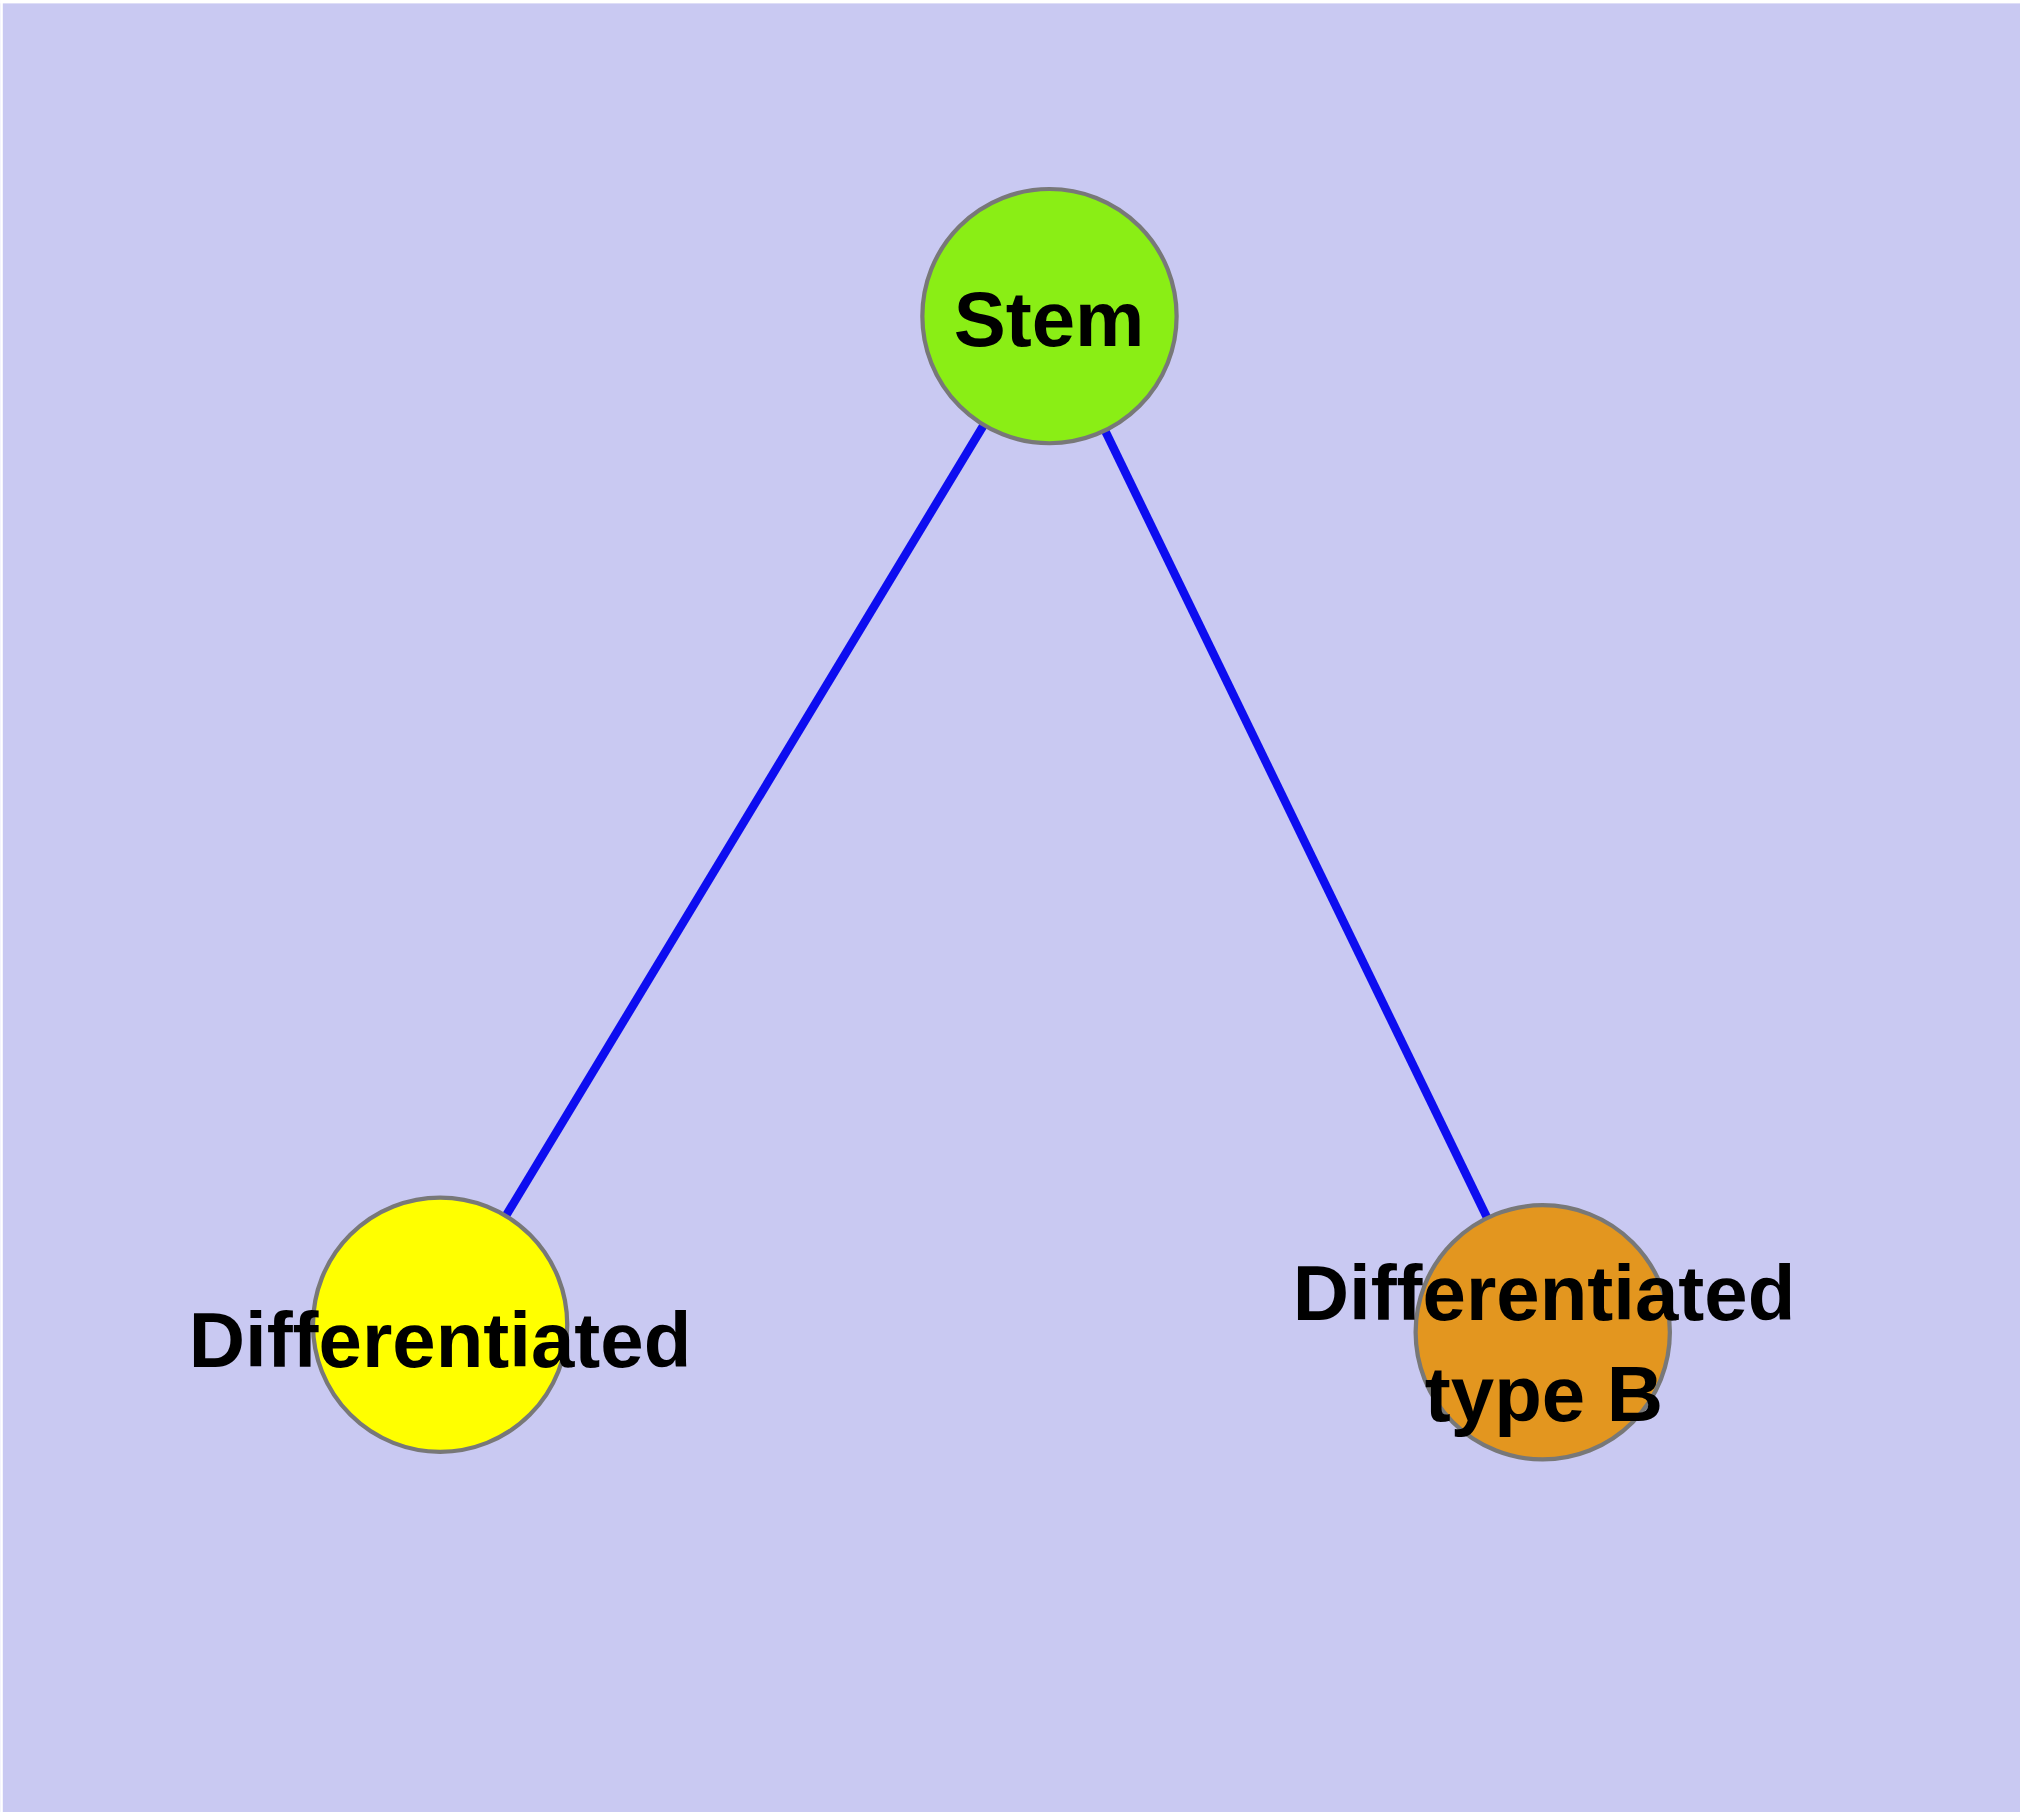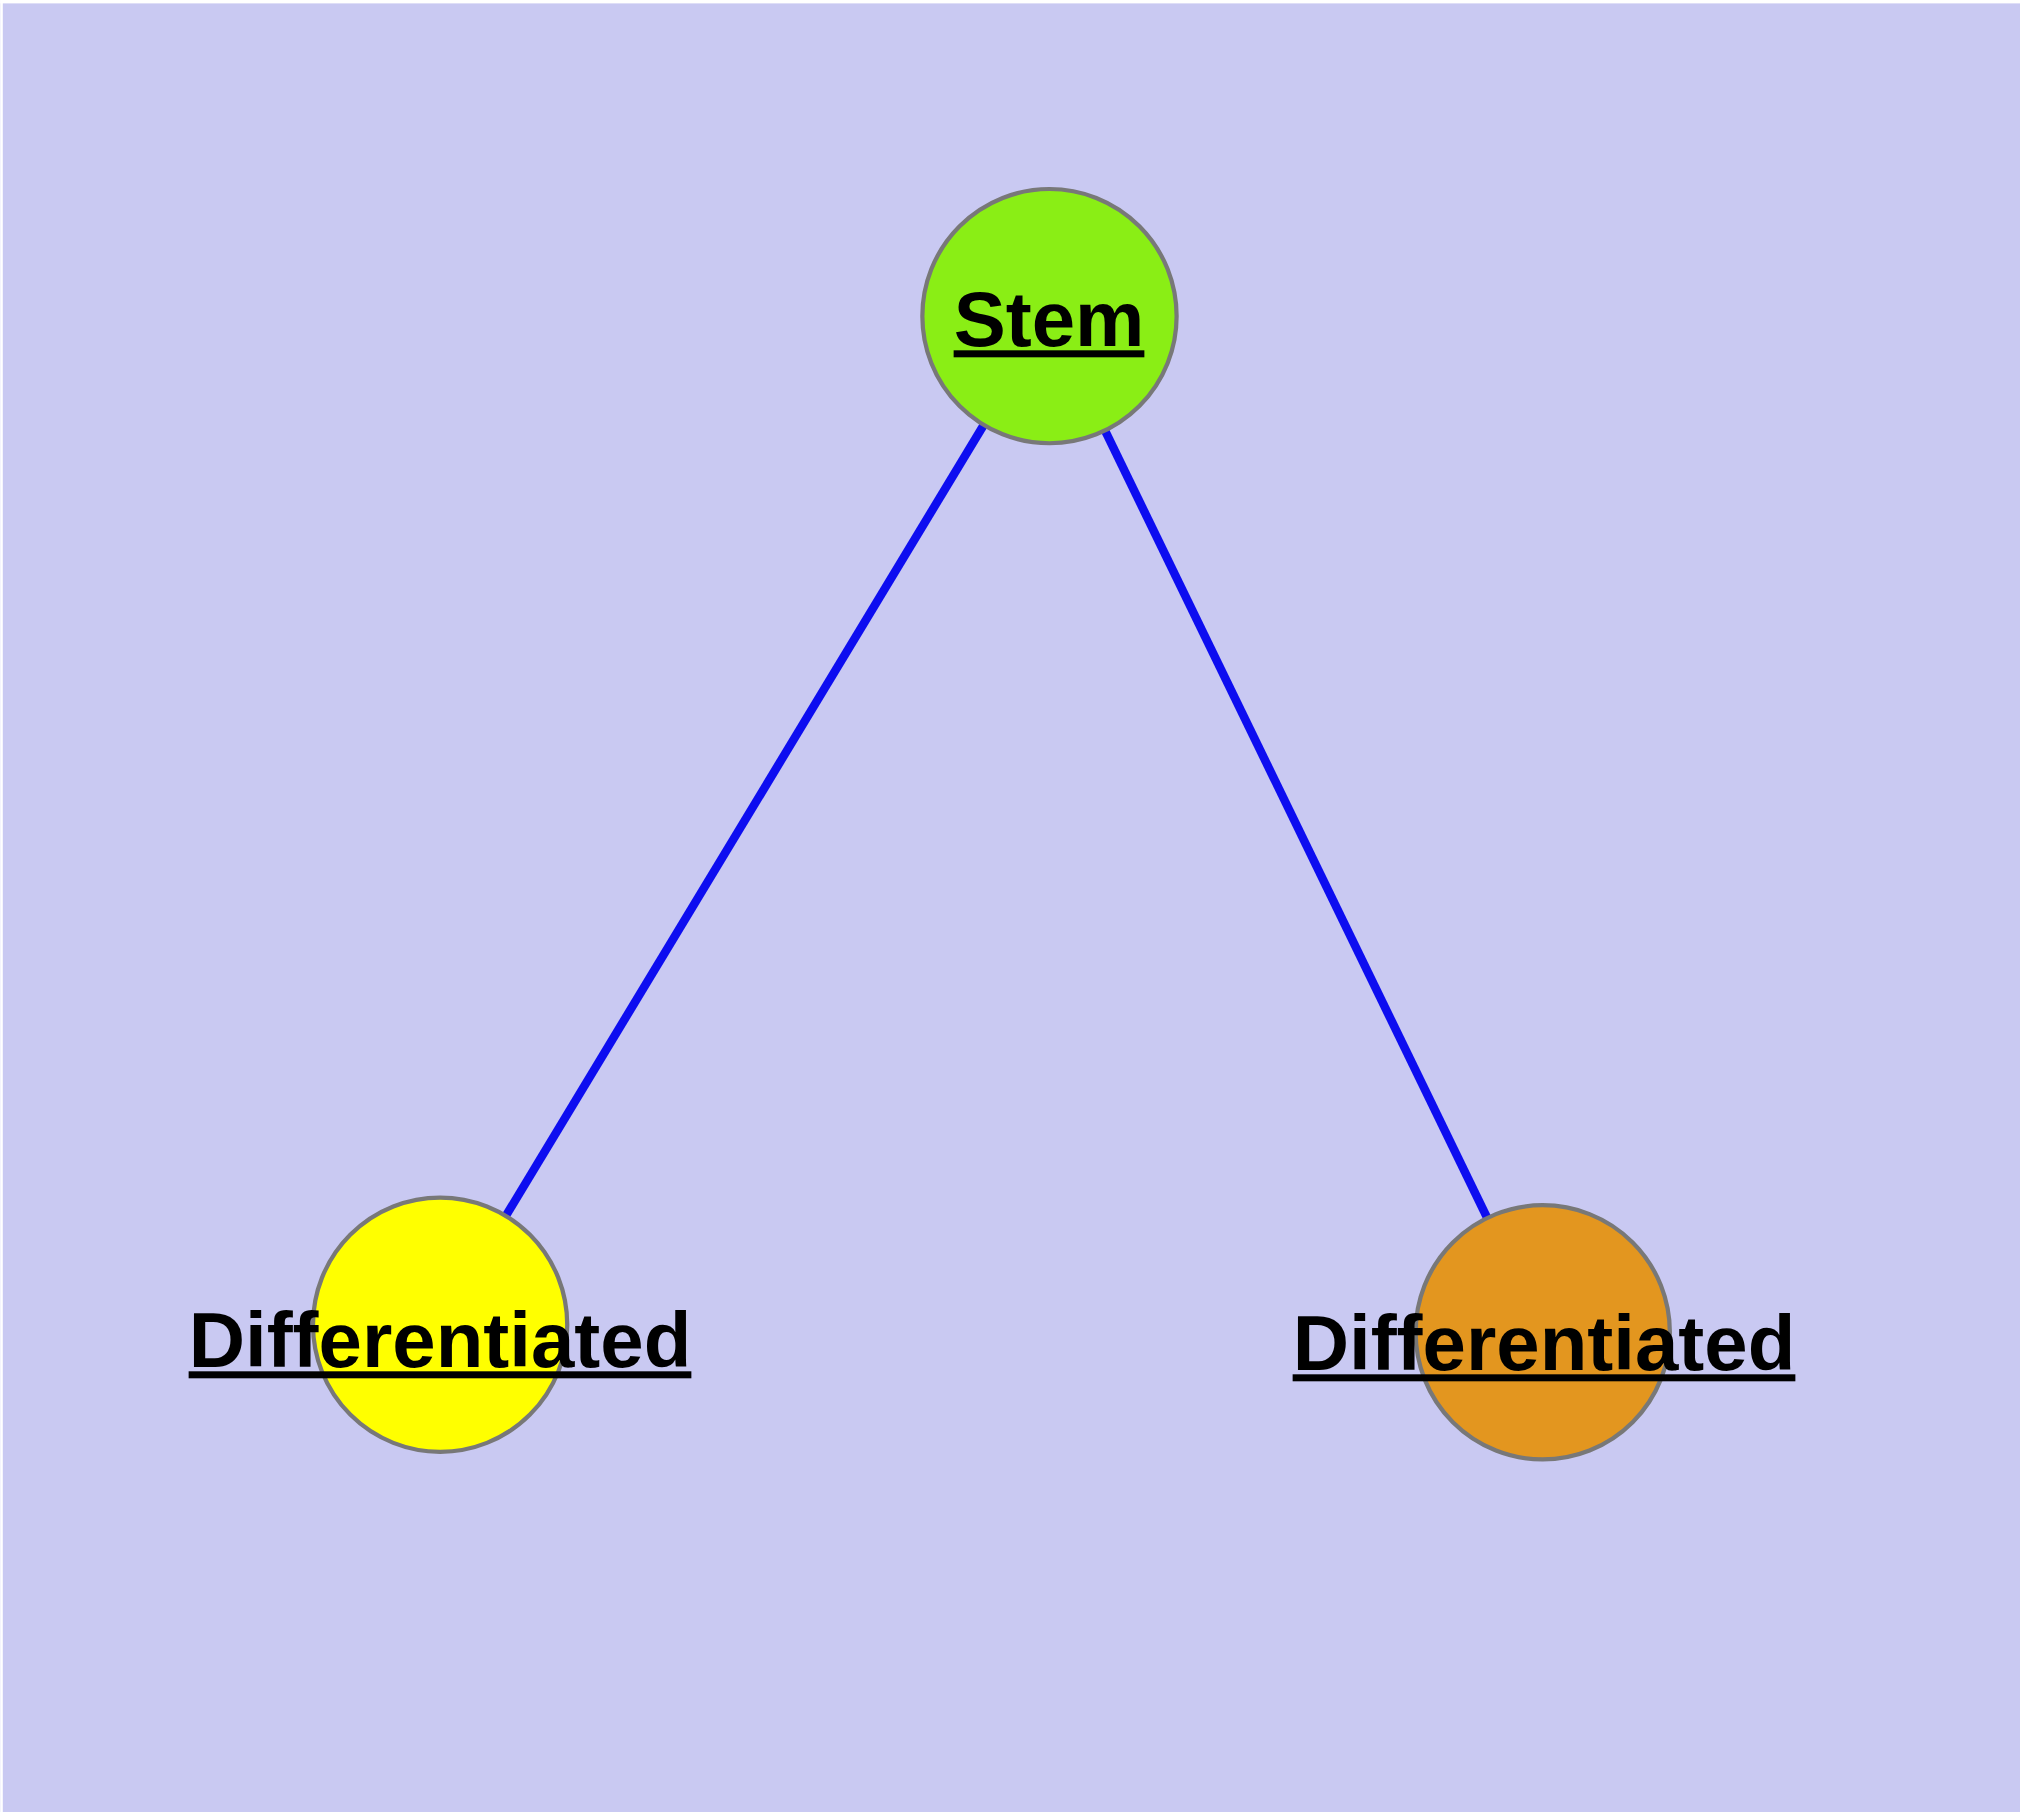--- a/index.html
+++ b/index.html
@@ -35,21 +35,20 @@
     text-align: center;
     color: #000000;
     font-weight: bold;
     font-size: 78px;
     line-height: 1.3;
     white-space: nowrap;
     letter-spacing: 0px;
   }
   .label-line {
     display: block;
-    text-decoration: underline;
   }
 </style>
 </head>
 <body>
 
 <div class="canvas">
 
   <svg class="graph-svg" width="2021" height="1812" viewBox="0 0 2384 2138">
 
     <rect x="0" y="0" width="2384" height="2138" fill="#c9c9f2"></rect>
@@ -68,16 +67,17 @@
   <div class="node-label" style="left:1049px; top:320px;">
     <span class="label-line">Stem</span>
   </div>
 
   <div class="node-label" style="left:440px; top:1341px;">
     <span class="label-line">Differentiated</span>
   </div>
 
   <div class="node-label" style="left:1544px; top:1344px;">
     <span class="label-line">Differentiated</span>
+    <span class="label-line">type B</span>
   </div>
 
 </div>
 
 
 </body></html>

